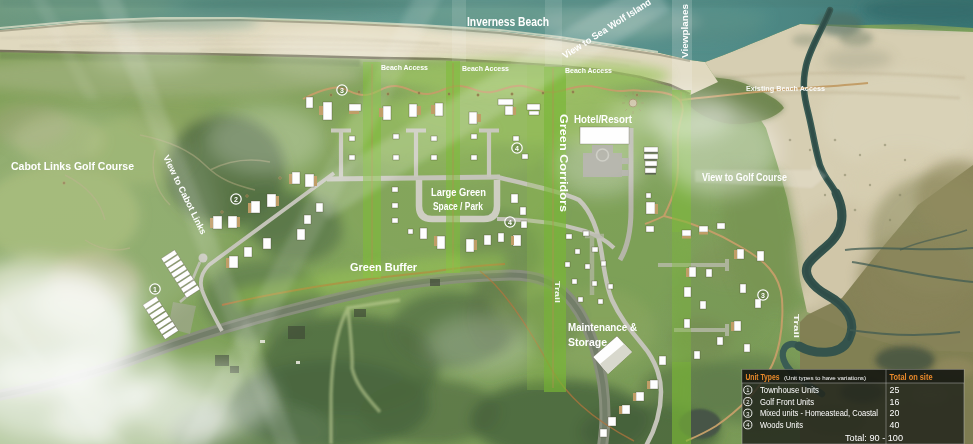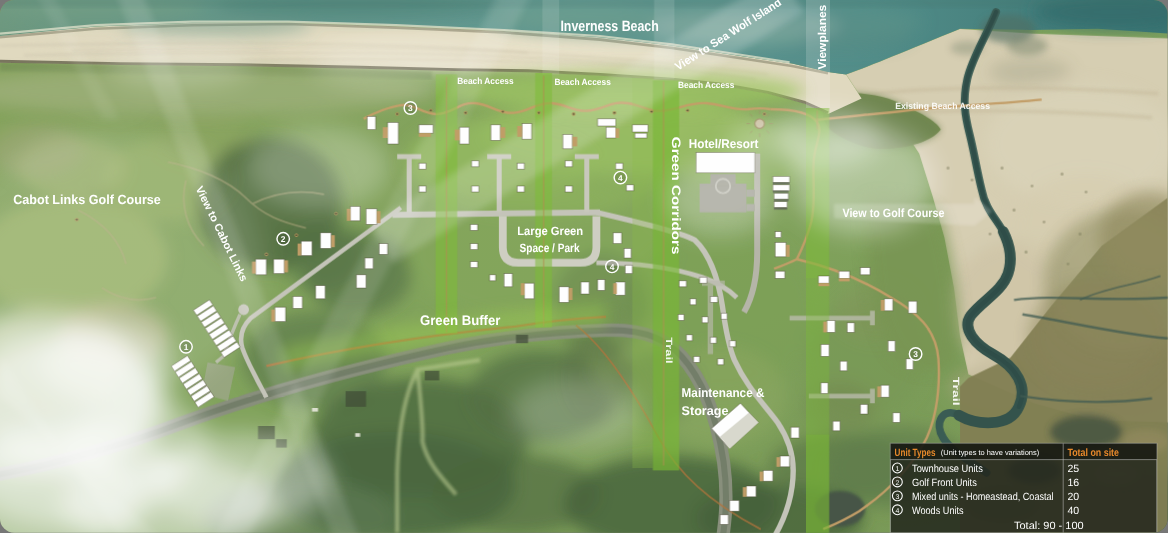--- a/index.html
+++ b/index.html
@@ -1,16 +1,16 @@
 <!DOCTYPE html>
 <html><head>
 <meta charset="utf-8">
 <style>
 html,body{margin:0;padding:0;background:#777;}
-#map{width:973px;height:444px;position:relative;overflow:hidden;font-family:"Liberation Sans",sans-serif;border-radius:12px;}
+#map{width:973px;height:444px;position:relative;overflow:hidden;font-family:"Liberation Sans",sans-serif;}
 text{font-family:"Liberation Sans",sans-serif;}
 </style>
 </head>
 <body>
 <div id="map">
 <svg width="973" height="444" viewBox="0 0 973 444" xmlns="http://www.w3.org/2000/svg">
 <defs>
 <filter id="b6" x="-50%" y="-50%" width="200%" height="200%">
           <feGaussianBlur stdDeviation="6"></feGaussianBlur>
         </filter>

